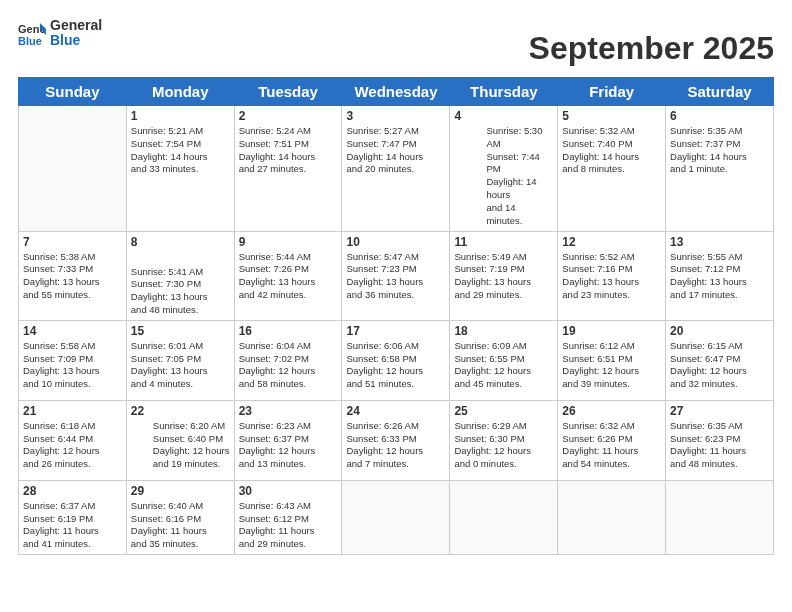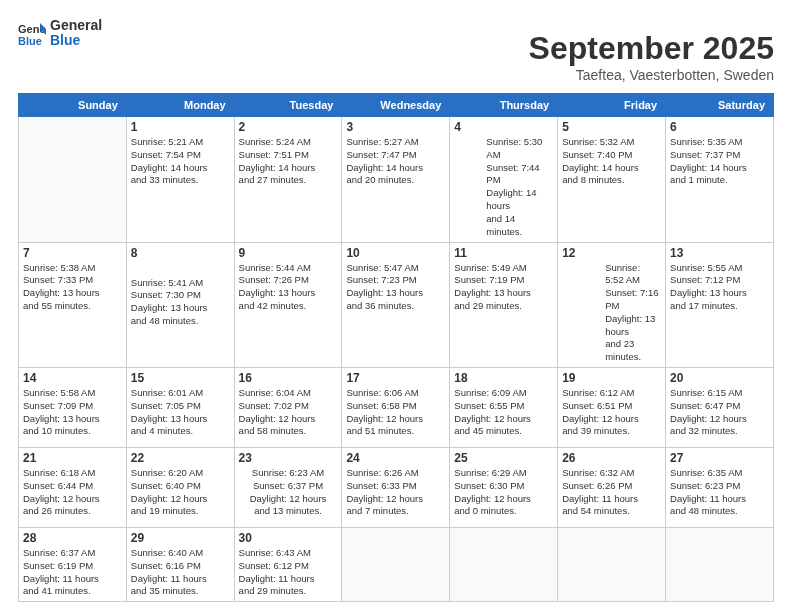--- a/index.html
+++ b/index.html
@@ -45,22 +45,22 @@
     }
     .calendar {
       width: 100%;
       border-collapse: collapse;
       font-size: 10px;
     }
     .calendar th {
       background: #2970c4;
       color: #fff;
       padding: 5px 8px;
-      text-align: right;
-      font-size: 11px;
+      text-align: center;
+      font-size: 15px;
       font-weight: bold;
       border: 1px solid #2970c4;
     }
     .calendar td {
       border: 1px solid #ccc;
       vertical-align: top;
       padding: 3px 4px;
       width: 108px;
       height: 80px;
       background: #fff;
@@ -98,21 +98,20 @@
       </svg>
       <div>
         <div style="font-size:14px;font-weight:bold;color:#333;line-height:1.1;">
           <span style="color:#333;">General</span><br>
           <span style="color:#1a6bbf;">Blue</span>
         </div>
       </div>
     </div>
     <div class="title-block">
       <div class="month-title">September 2025</div>
-      <div class="location">Taeftea, Vaesterbotten, Sweden</div>
     </div>
   </div>
 
   <table class="calendar">
     <thead>
       <tr>
       <th>Sunday</th>
           <th>Monday</th>
           <th>Tuesday</th>
           <th>Wednesday</th>
@@ -198,21 +197,21 @@
           </td>
           <td>
             <span class="day-num">11</span>
             <div class="day-info" style="white-space: pre-line;">Sunrise: 5:49 AM
 Sunset: 7:19 PM
 Daylight: 13 hours
 and 29 minutes.</div>
           </td>
           <td>
             <span class="day-num">12</span>
-            <div class="day-info" style="white-space: pre-line; margin-left: 43px;">Sunrise: 5:52 AM
+            <div class="day-info" style="white-space: pre-line;">Sunrise: 5:52 AM
 Sunset: 7:16 PM
 Daylight: 13 hours
 and 23 minutes.</div>
           </td>
           <td>
             <span class="day-num">13</span>
             <div class="day-info" style="white-space: pre-line;">Sunrise: 5:55 AM
 Sunset: 7:12 PM
 Daylight: 13 hours
 and 17 minutes.</div>
@@ -272,28 +271,28 @@
         <tr>
           <td>
             <span class="day-num">21</span>
             <div class="day-info" style="white-space: pre-line;">Sunrise: 6:18 AM
 Sunset: 6:44 PM
 Daylight: 12 hours
 and 26 minutes.</div>
           </td>
           <td>
             <span class="day-num">22</span>
-            <div class="day-info" style="white-space: pre-line;">Sunrise: 6:20 AM
+            <div class="day-info" style="white-space: pre-line; margin-left: 22px;">Sunrise: 6:20 AM
 Sunset: 6:40 PM
 Daylight: 12 hours
 and 19 minutes.</div>
           </td>
           <td>
             <span class="day-num">23</span>
-            <div class="day-info" style="white-space: pre-line; text-align: center;">Sunrise: 6:23 AM
+            <div class="day-info" style="white-space: pre-line;">Sunrise: 6:23 AM
 Sunset: 6:37 PM
 Daylight: 12 hours
 and 13 minutes.</div>
           </td>
           <td>
             <span class="day-num">24</span>
             <div class="day-info" style="white-space: pre-line;">Sunrise: 6:26 AM
 Sunset: 6:33 PM
 Daylight: 12 hours
 and 7 minutes.</div>

